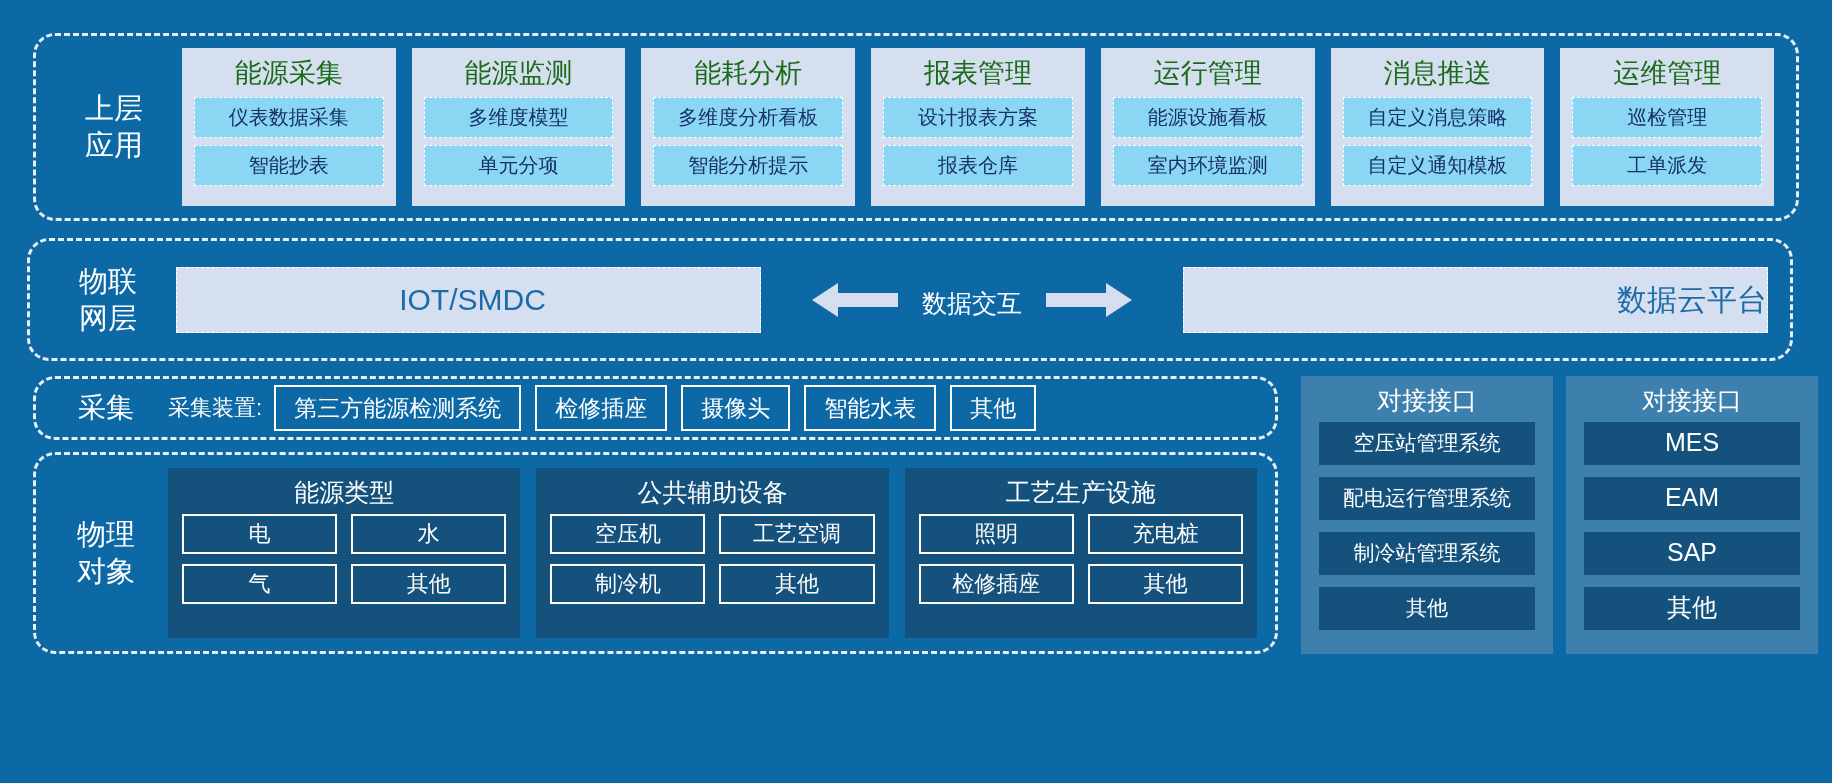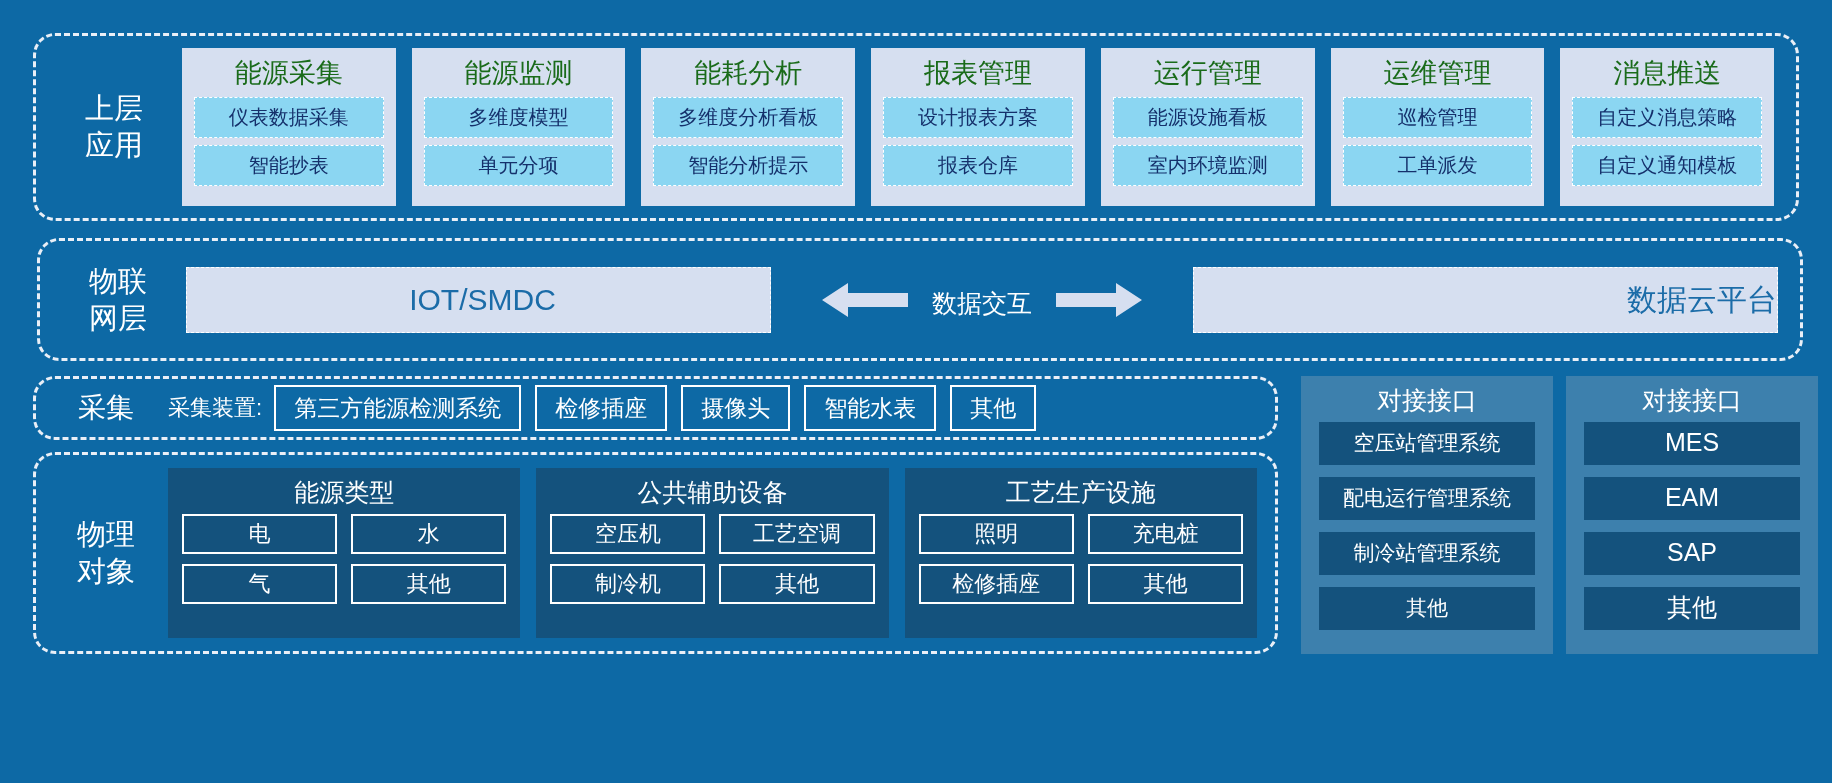--- a/index.html
+++ b/index.html
@@ -75,21 +75,21 @@
     line-height: 39px;
     text-align: center;
     margin-bottom: 7px;
     white-space: nowrap;
     overflow: hidden;
   }
   .app-item:last-child { margin-bottom: 0; }
 
   
   #band-iot {
-    left: 37px;  top: 238px;
+    left: 27px;  top: 238px;
     width: 1766px; height: 123px;
     padding: 0 22px;
   }
   #band-iot .band-label { width: 96px; margin-left: 8px; }
   .iot-row {
     flex: 1 1 auto;
     display: flex;
     align-items: center;
     margin-left: 20px;
     height: 100%;
@@ -262,29 +262,29 @@
       <div class="app-item">报表仓库</div>
     </div>
 
     <div class="app-col">
       <div class="app-col-title">运行管理</div>
       <div class="app-item">能源设施看板</div>
       <div class="app-item">室内环境监测</div>
     </div>
 
     <div class="app-col">
+      <div class="app-col-title">消息推送</div>
+      <div class="app-item">自定义消息策略</div>
+      <div class="app-item">自定义通知模板</div>
+    </div>
+
+    <div class="app-col">
       <div class="app-col-title">运维管理</div>
       <div class="app-item">巡检管理</div>
       <div class="app-item">工单派发</div>
-    </div>
-
-    <div class="app-col">
-      <div class="app-col-title">消息推送</div>
-      <div class="app-item">自定义消息策略</div>
-      <div class="app-item">自定义通知模板</div>
     </div>
 
   </div>
 </div>
 
 <div class="band" id="band-iot">
   <div class="band-label">物联
 网层</div>
   <div class="iot-row">
     <div class="iot-box" id="iot-box-left">IOT/SMDC</div>

